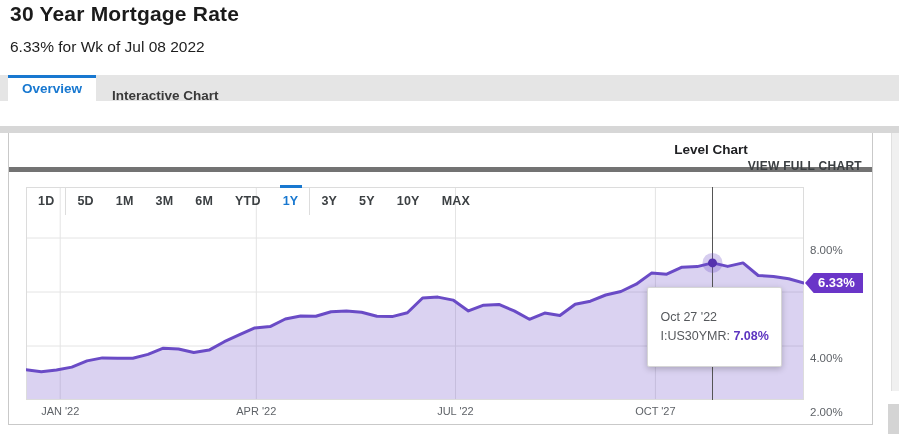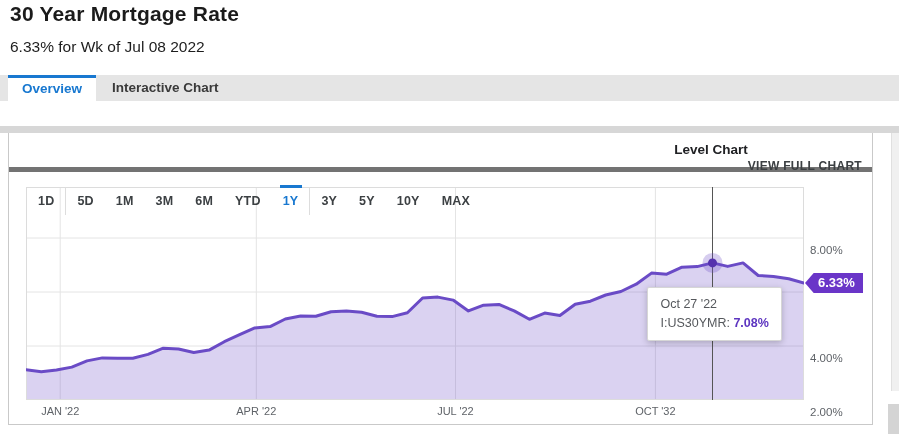--- a/index.html
+++ b/index.html
@@ -1,41 +1,41 @@
 <!DOCTYPE html>
 <html><head>
 <meta charset="utf-8">
 <style>
   html,body{margin:0;padding:0;background:#fff;}
   .page{position:relative;width:899px;height:434px;background:#fff;overflow:hidden;
         font-family:"Liberation Sans",sans-serif;}
   .title{position:absolute;left:10px;top:2px;margin:0;font-size:21px;font-weight:bold;color:#1b1b1b;letter-spacing:.2px;}
   .subtitle{position:absolute;left:10px;top:38px;font-size:15.5px;color:#1d1d1d;}
   .tabbar{position:absolute;left:0;top:75px;width:899px;height:26px;background:#e5e5e5;display:flex;}
-  .tab{height:26px;line-height:26px;font-size:13.5px;font-weight:bold;color:#3a3a3a;padding:0 16px;cursor:pointer;}
+  .tab{height:26px;line-height:26px;font-size:13.5px;font-weight:bold;color:#3a3a3a;padding:8px 16px;cursor:pointer;}
   .tab.active{margin-left:8px;height:23px;line-height:22px;background:#fff;color:#1878d0;border-top:3px solid #1878d0;padding:0 14px;}
   .band{position:absolute;left:0;top:126px;width:899px;height:7px;background:#d7d7d7;}
   .card{position:absolute;left:8px;top:133px;width:865px;height:292px;background:#fff;
         border:1px solid #c9c9c9;border-top:none;box-sizing:border-box;}
   .card-hd{height:34px;line-height:34px;padding:0 10px 0 17px;border-bottom:5px solid #737373;
            display:flex;justify-content:flex-end;font-size:13.5px;font-weight:bold;color:#202124;}
   .vfc{font-size:12px;font-weight:bold;letter-spacing:.3px;color:#3c4043;text-decoration:none;cursor:pointer;margin-top:16px;}
   #plot{position:absolute;left:17px;top:54px;}
   .ranges{position:absolute;left:18px;top:54px;height:28px;display:flex;z-index:3;}
   .range{line-height:28px;padding:0 11px;font-size:12.5px;font-weight:600;color:#3c4043;letter-spacing:.2px;cursor:pointer;}
   .range.sep{border-left:1px solid #ddd;}
   .range.active{color:#1878d0;}
   .rangebar{position:absolute;top:52px;height:3px;width:22px;background:#1878d0;z-index:4;}
   .ylab{position:absolute;left:801px;font-size:11.5px;color:#5f6368;margin-top:13px;}
   .xlab{position:absolute;top:272px;font-size:11px;color:#5f6368;transform:translateX(-50%);white-space:nowrap;}
   .badge{position:absolute;left:796px;width:58px;height:20px;background:#6a35c8;color:#fff;
          font-size:13px;font-weight:bold;line-height:20px;padding-left:13px;box-sizing:border-box;
          clip-path:polygon(15% 0,100% 0,100% 100%,15% 100%,0 50%);z-index:4;}
   .tooltip{position:absolute;background:#fff;border:1px solid #d6d6d6;border-radius:2px;
-           box-shadow:0 2px 6px rgba(0,0,0,.22);padding:7px 12px;z-index:5;white-space:nowrap;}
+           box-shadow:0 2px 6px rgba(0,0,0,.22);padding:20px 12px;z-index:5;white-space:nowrap;}
   .tt-line{font-size:12.5px;color:#55585c;line-height:19px;}
   .tt-line b{color:#5d35c0;}
   .sliver-top{position:absolute;left:891px;top:133px;width:8px;height:258px;background:#f0f0f0;border-left:1px solid #e0e0e0;}
   .sliver-bottom{position:absolute;left:888px;top:404px;width:11px;height:30px;background:#d4d4d4;}
 </style>
 </head>
 <body>
 
 <div class="page">
   <h1 class="title">30 Year Mortgage Rate</h1>
@@ -95,18 +95,18 @@
         <span>I:US30YMR:</span>
         <b>7.08%</b>
       </div>
     </div>
   <span class="ylab" style="top: 98.0228px;">8.00%</span>
       <span class="ylab" style="top: 206.008px;">4.00%</span>
       <span class="ylab" style="top: 260px;">2.00%</span>
       <span class="xlab" style="left: 51.232px;">JAN '22</span>
       <span class="xlab" style="left: 247.288px;">APR '22</span>
       <span class="xlab" style="left: 446.456px;">JUL '22</span>
-      <span class="xlab" style="left: 646.402px;">OCT '32</span>
+      <span class="xlab" style="left: 646.402px;">OCT '27</span>
     </div>
 
   <div class="sliver-top"></div>
   <div class="sliver-bottom"></div>
 </div>
 
 </body></html>

